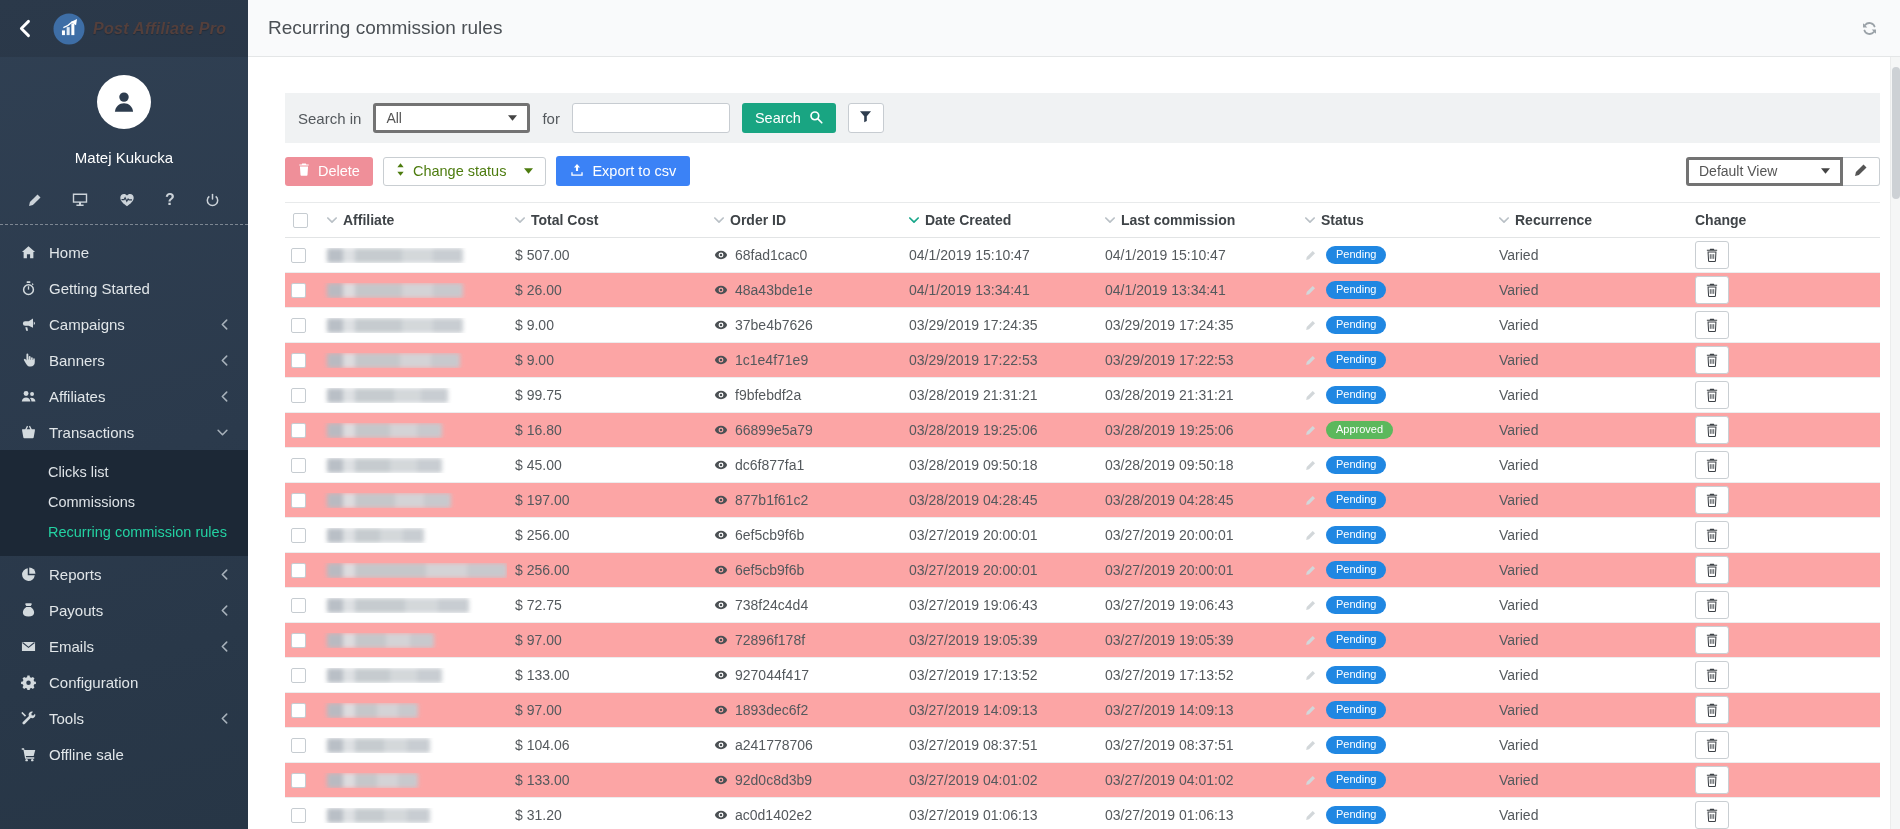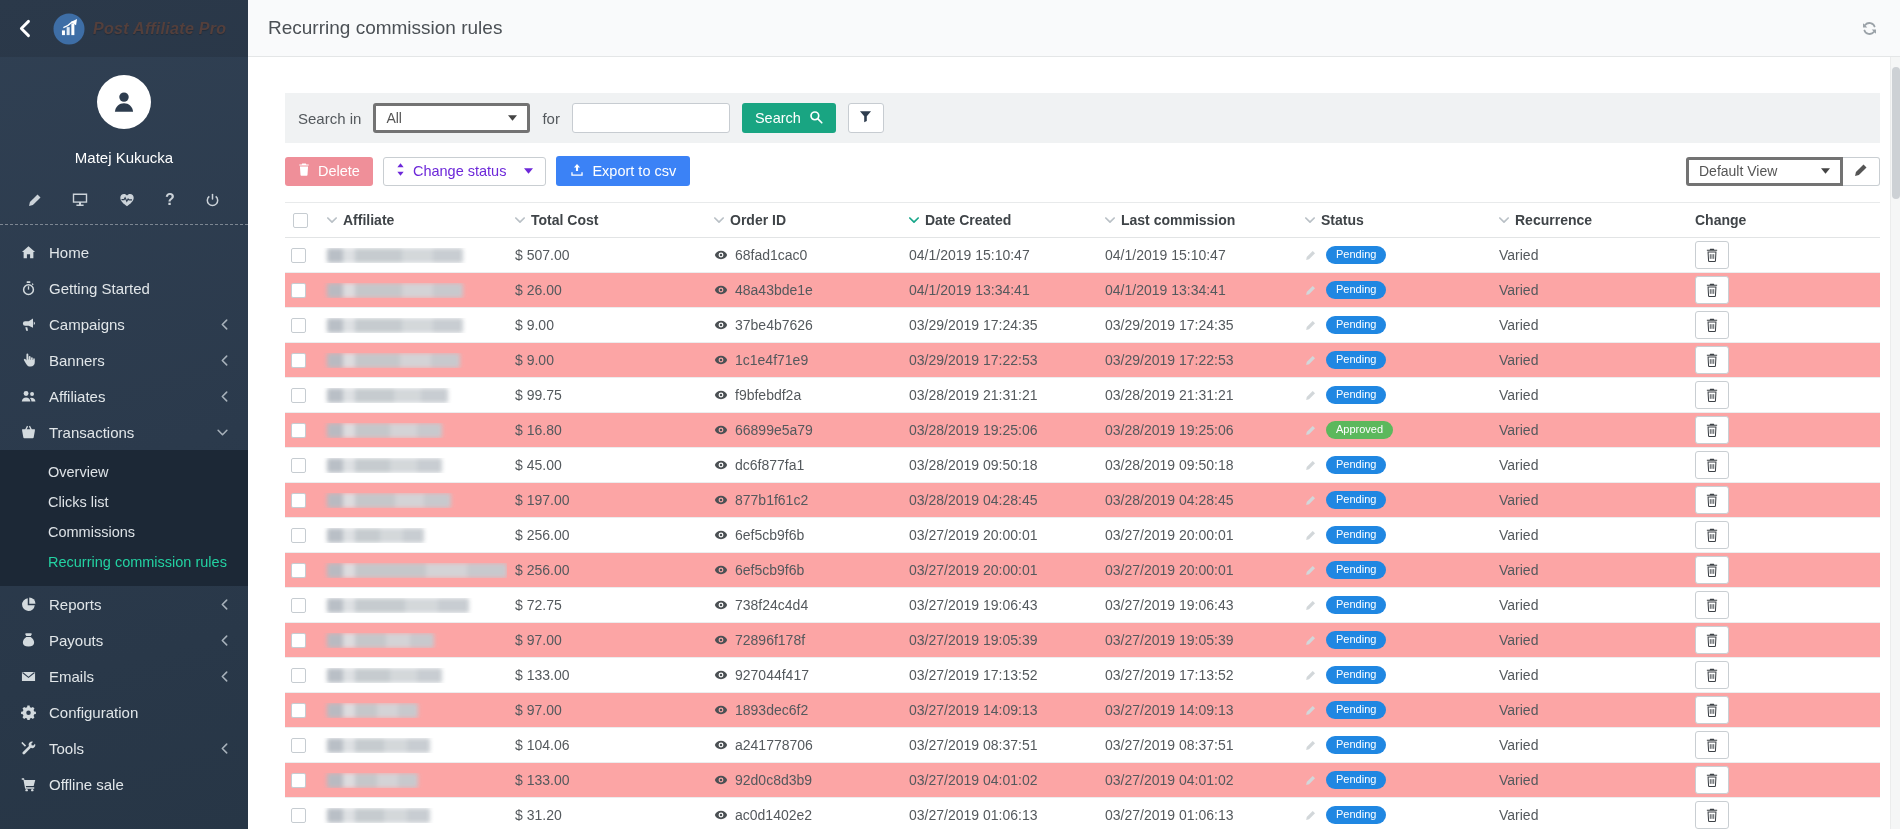--- a/index.html
+++ b/index.html
@@ -52,21 +52,21 @@
   .search-term { width:158px; height:30px; border:1px solid #c7ccd1; border-radius:3px;
     padding:0 9px; font-size:14px; color:#555; font-family:inherit; outline:none; background:#fff; }
   .btn { border:none; border-radius:3px; height:30px; display:inline-flex; align-items:center;
     gap:8px; font-size:14.5px; cursor:pointer; font-family:inherit; }
   .btn-search { background:#19a582; color:#fff; padding:0 13px; }
   .btn-filter { width:36px; background:#fff; border:1px solid #c7ccd1; color:#2e3d4f;
     justify-content:center; }
 
   .actions-row { margin:13px 20px 0 37px; display:flex; align-items:center; gap:10px; }
   .btn-delete { background:#ef8f99; color:#fff; padding:0 13px; height:29px; }
-  .btn-status { background:#fff; border:1px solid #c9ced2; color:#6d28d9; padding:0 12px; height:29px; }
+  .btn-status { background:#fff; border:1px solid #c9ced2; color:#4d7c0f; padding:0 12px; height:29px; }
   .btn-status .caret { margin-left:10px; display:flex; }
   .btn-export { background:#3b82f6; color:#fff; padding:15px 14px; height:29px; }
   .view-group { margin-left:auto; display:flex; }
   .sel-view { width:157px; height:29px; border-radius:3px 0 0 3px; }
   .btn-viewedit { width:37px; height:29px; background:#fff; border:1px solid #c9ced2;
     border-left:none; border-radius:0 3px 3px 0; color:#555; justify-content:center; }
 
   
   .table { margin:16px 20px 0 37px; }
   .thead, .trow { display:grid;
@@ -227,21 +227,20 @@
           </svg>
         </span>
         <span class="mi-label">Transactions</span>
         <span class="mi-chev">
           <svg viewBox="0 0 12 8" width="11" height="7" fill="none" stroke="currentColor" stroke-width="1.8" stroke-linecap="round" stroke-linejoin="round">
             <path d="M1 1.5l5 5 5-5"></path>
           </svg>
         </span>
       </div>
       <div class="submenu">
-        <div class="submenu-item">Overview</div>
         <div class="submenu-item">Clicks list</div>
         <div class="submenu-item">Commissions</div>
         <div class="submenu-item active">Recurring commission rules</div>
       </div>
       <div class="menu-item">
         <span class="mi-icon">
           <svg viewBox="0 0 16 16" width="15" height="15" fill="currentColor">
             <path d="M7.2 1.3a6.8 6.8 0 1 0 7.5 7.5H7.2z"></path>
             <path d="M8.8.5a6.8 6.8 0 0 1 6.7 6.7H8.8z"></path>
           </svg>

